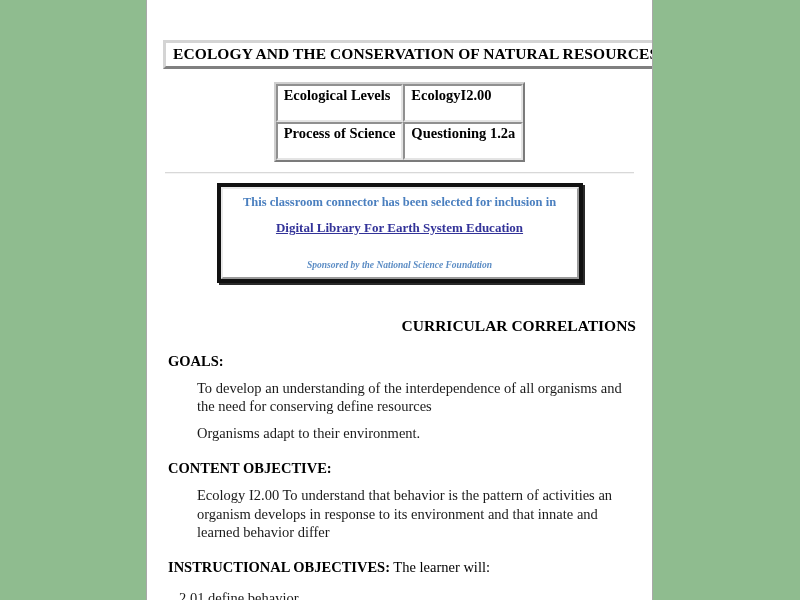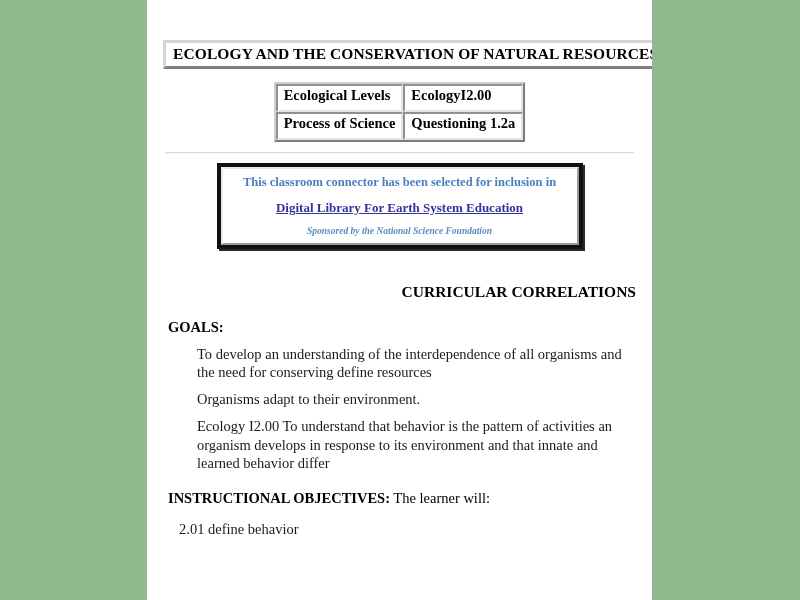--- a/index.html
+++ b/index.html
@@ -56,21 +56,21 @@
   }
   table.info {
     display: inline-table;
     border-collapse: separate;
     border-spacing: 0;
     border: 2px outset #cfcfcf;
     background: #ffffff;
   }
   table.info td {
     border: 2px inset #e4e4e4;
-    padding: 1px 6px 6px 6px;
+    padding: 1px 6px 16px 6px;
     font-family: "Liberation Serif", serif;
     font-weight: bold;
     font-size: 14.5px;
     color: #000000;
     white-space: nowrap;
     text-align: left;
   }
 
   
   hr.sep {
@@ -112,21 +112,21 @@
     margin-top: 10px;
     font-family: "Liberation Serif", serif;
     font-weight: bold;
     font-size: 13px;
   }
   .dlese-l2 a {
     color: #333399;
     text-decoration: underline;
   }
   .dlese-l3 {
-    margin-top: 10px;
+    margin-top: 24px;
     color: #5b8cc4;
     font-family: "Liberation Serif", serif;
     font-weight: bold;
     font-style: italic;
     font-size: 9.5px;
   }
 
   
   .doc-heading {
     text-align: right;
@@ -202,20 +202,21 @@
       </div>
     </div>
 
     <div class="doc-heading">CURRICULAR CORRELATIONS</div>
 
     <div class="sec-head">GOALS:</div>
     <div class="sec-body">To develop an understanding of the interdependence of all organisms and the need for conserving define resources</div>
 
     <div class="sec-body">Organisms adapt to their environment.</div>
 
+    <div class="sec-head">CONTENT OBJECTIVE:</div>
     <div class="sec-body">Ecology I2.00 To understand that behavior is the pattern of activities an organism develops in response to its environment and that innate and learned behavior differ</div>
 
     <div class="sec-head"><span>INSTRUCTIONAL OBJECTIVES:</span><span class="trailing"> The learner will:</span></div>
 
     <div class="obj-item">2.01 define behavior</div>
 
   </div>
 </div>
 
 </body></html>

